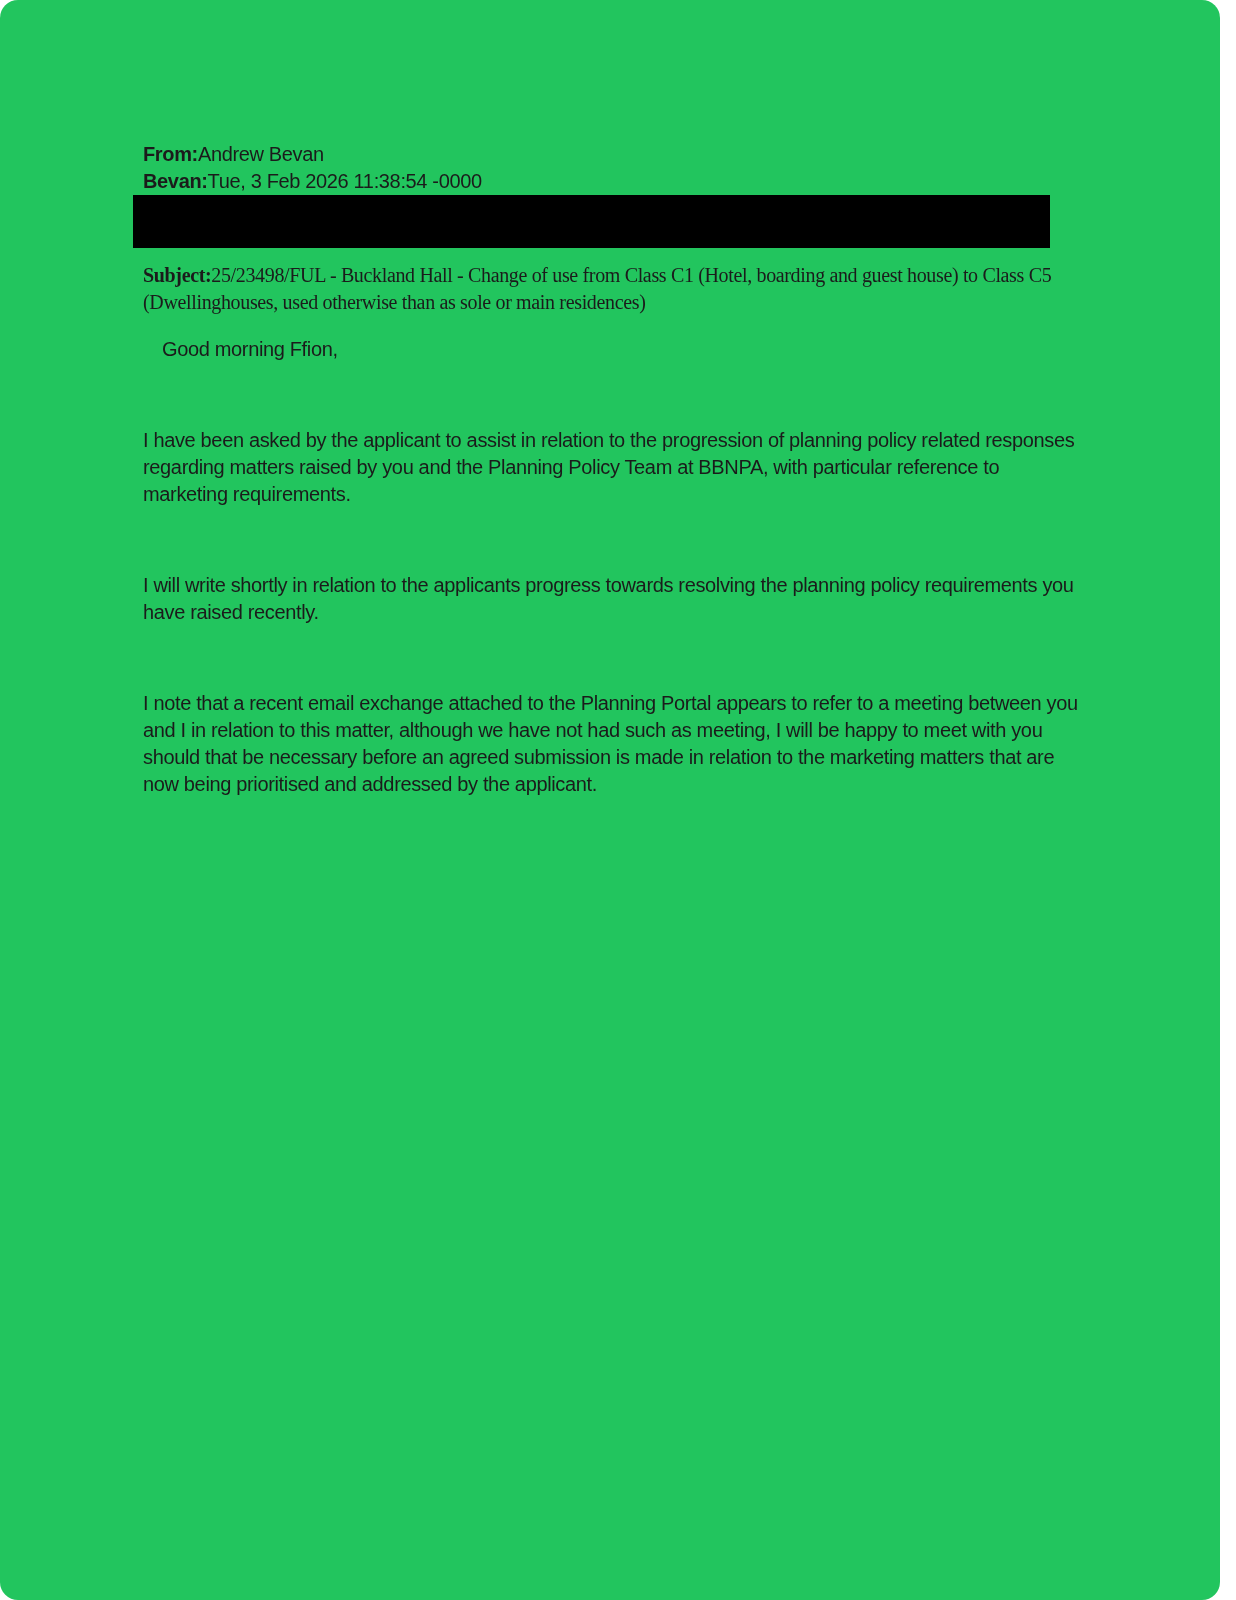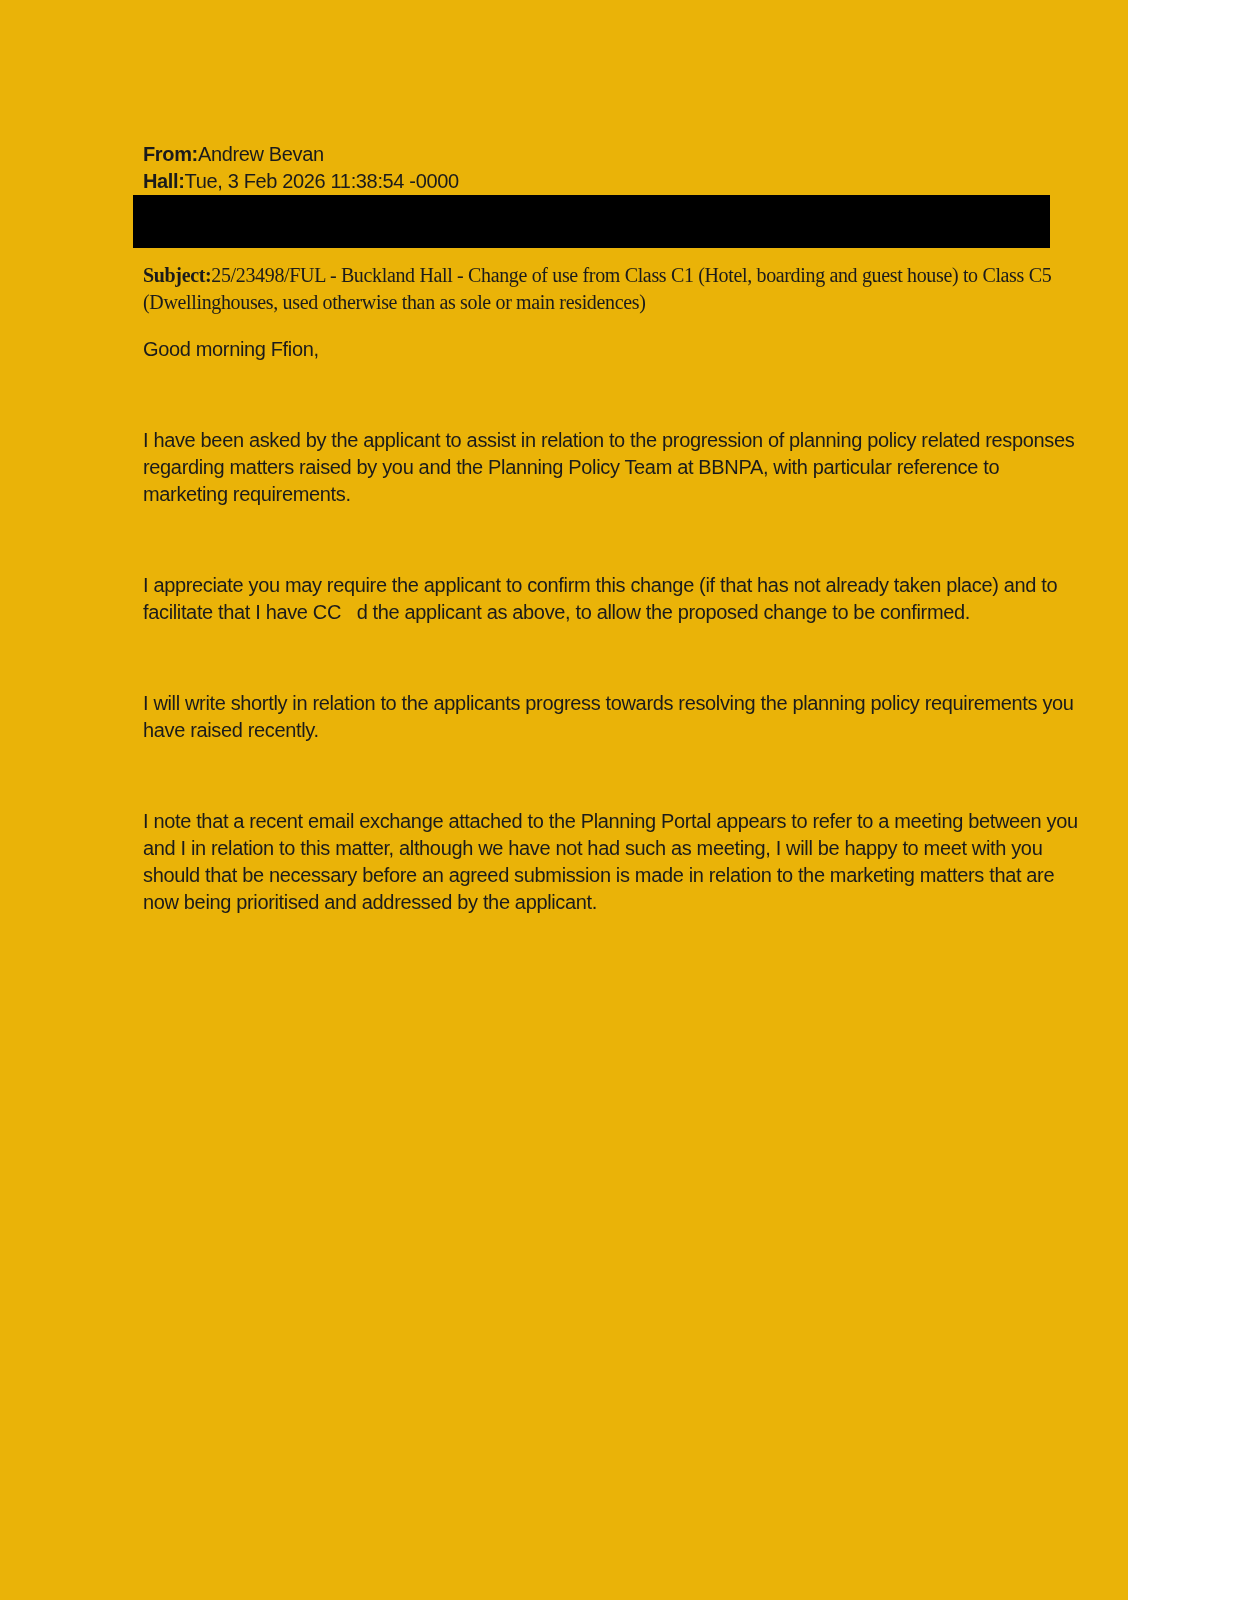--- a/index.html
+++ b/index.html
@@ -2,26 +2,27 @@
 <html><head>
 <meta charset="utf-8">
 <style>
   html, body {
     margin: 0;
     padding: 0;
     background: #ffffff;
   }
   .page {
     position: relative;
-    width: 1128px;
+    width: 1220px;
     height: 1600px;
-    background: #eab308;
+    background: #22c55e;
     overflow: hidden;
     font-family: "Liberation Sans", sans-serif;
     color: #1b1b1b;
+    border-radius: 18px;
   }
   .content {
     position: absolute;
     left: 143px;
     top: 141px;
     width: 940px;
     font-size: 20px;
     line-height: 27px;
     letter-spacing: -0.35px;
   }
@@ -39,42 +40,42 @@
     background: #000000;
   }
   .subject {
     margin-top: 14px;
     white-space: pre-wrap;
     font-family: Liberation Serif, serif;
   }
   .greeting {
     margin-top: 20px;
     white-space: pre-wrap;
+    margin-left: 19px;
   }
   .para {
     margin-top: 64px;
     white-space: pre-wrap;
   }
 </style>
 </head>
 <body>
 
 <div class="page">
   <div class="content">
 
     <div class="hdr-line"><span class="hdr-label">From:</span><span>Andrew Bevan</span></div>
 
-    <div class="hdr-line"><span class="hdr-label">Hall:</span><span>Tue, 3 Feb 2026 11:38:54 -0000</span></div>
+    <div class="hdr-line"><span class="hdr-label">Bevan:</span><span>Tue, 3 Feb 2026 11:38:54 -0000</span></div>
 
 
     <div class="redaction-bar"></div>
 
     <div class="subject"><span class="subject-label">Subject:</span><span>25/23498/FUL - Buckland Hall - Change of use from Class C1 (Hotel, boarding and guest house) to Class C5 (Dwellinghouses, used otherwise than as sole or main residences)</span></div>
 
     <div class="greeting">Good morning Ffion,</div>
 
     <div class="para">I have been asked by the applicant to assist in relation to the progression of planning policy related responses regarding matters raised by you and the Planning Policy Team at BBNPA, with particular reference to marketing requirements.</div>
-    <div class="para">I appreciate you may require the applicant to confirm this change (if that has not already taken place) and to facilitate that I have CC   d the applicant as above, to allow the proposed change to be confirmed.</div>
     <div class="para">I will write shortly in relation to the applicants progress towards resolving the planning policy requirements you have raised recently.</div>
     <div class="para">I note that a recent email exchange attached to the Planning Portal appears to refer to a meeting between you and I in relation to this matter, although we have not had such as meeting, I will be happy to meet with you should that be necessary before an agreed submission is made in relation to the marketing matters that are now being prioritised and addressed by the applicant.</div>
 
   </div>
 </div>
 
 </body></html>

